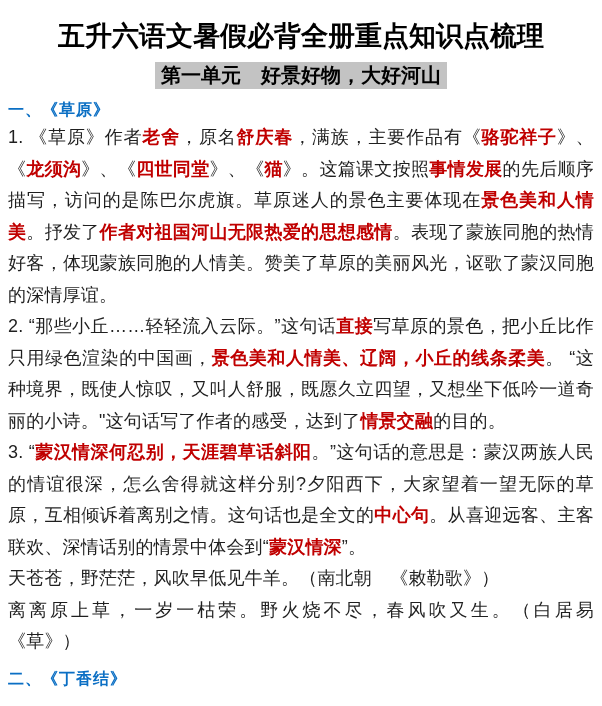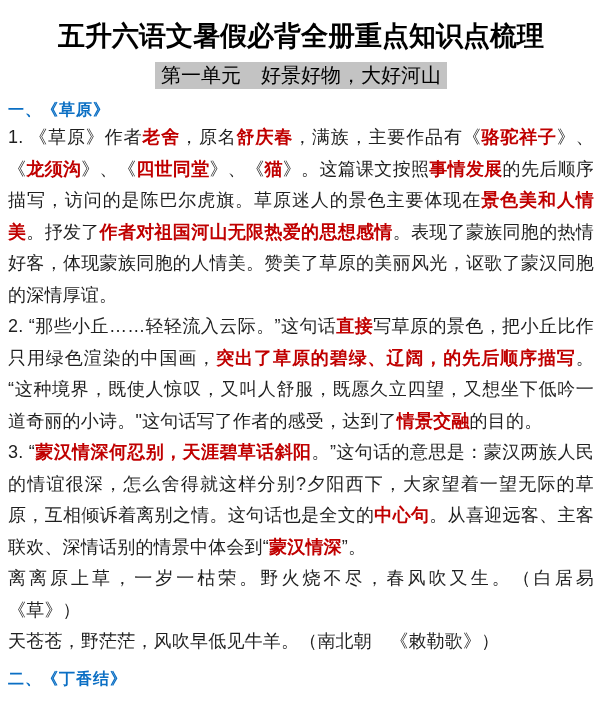--- a/index.html
+++ b/index.html
@@ -31,21 +31,21 @@
   .banner-row {
     text-align: center;
     margin-top: 9px;
   }
   .banner {
     display: inline-block;
     background: var(--banner-bg, #c3c3c3);
     color: #000000;
     font-size: 20px;
     line-height: 25px;
-    font-weight: normal;
+    font-weight: bold;
     padding: 1px 6px;
   }
   .sec-heading {
     color: var(--heading-blue, #0b6fc4);
     font-size: 16px;
     line-height: 25px;
     font-weight: bold;
     margin-top: 8px;
     letter-spacing: 1px;
   }
@@ -74,19 +74,19 @@
 <div class="page">
   <div class="title">五升六语文暑假必背全册重点知识点梳理</div>
 
   <div class="banner-row">
     <span class="banner">第一单元　好景好物，大好河山</span>
   </div>
 
   <div id="sections">
       <div class="sec-heading">一、《草原》</div>
       <div class="para"><span class="run">1. 《草原》作者</span><span class="run run-red">老舍</span><span class="run">，原名</span><span class="run run-red">舒庆春</span><span class="run">，满族，主要作品有《</span><span class="run run-red">骆驼祥子</span><span class="run">》、《</span><span class="run run-red">龙须沟</span><span class="run">》、《</span><span class="run run-red">四世同堂</span><span class="run">》、《</span><span class="run run-red">猫</span><span class="run">》。这篇课文按照</span><span class="run run-red">事情发展</span><span class="run">的先后顺序描写，访问的是陈巴尔虎旗。草原迷人的景色主要体现在</span><span class="run run-red">景色美和人情美</span><span class="run">。抒发了</span><span class="run run-red">作者对祖国河山无限热爱的思想感情</span><span class="run">。表现了蒙族同胞的热情好客，体现蒙族同胞的人情美。赞美了草原的美丽风光，讴歌了蒙汉同胞的深情厚谊。</span></div>
-      <div class="para"><span class="run">2. “那些小丘……轻轻流入云际。”这句话</span><span class="run run-red">直接</span><span class="run">写草原的景色，把小丘比作只用绿色渲染的中国画，</span><span class="run run-red">突出了草原的碧绿、辽阔，的先后顺序描写</span><span class="run">。 “这种境界，既使人惊叹，又叫人舒服，既愿久立四望，又想坐下低吟一道奇丽的小诗。"这句话写了作者的感受，达到了</span><span class="run run-red">情景交融</span><span class="run">的目的。</span></div>
+      <div class="para"><span class="run">2. “那些小丘……轻轻流入云际。”这句话</span><span class="run run-red">直接</span><span class="run">写草原的景色，把小丘比作只用绿色渲染的中国画，</span><span class="run run-red">景色美和人情美、辽阔，小丘的线条柔美</span><span class="run">。 “这种境界，既使人惊叹，又叫人舒服，既愿久立四望，又想坐下低吟一道奇丽的小诗。"这句话写了作者的感受，达到了</span><span class="run run-red">情景交融</span><span class="run">的目的。</span></div>
       <div class="para"><span class="run">3. “</span><span class="run run-red">蒙汉情深何忍别，天涯碧草话斜阳</span><span class="run">。”这句话的意思是：蒙汉两族人民的情谊很深，怎么舍得就这样分别?夕阳西下，大家望着一望无际的草原，互相倾诉着离别之情。这句话也是全文的</span><span class="run run-red">中心句</span><span class="run">。从喜迎远客、主客联欢、深情话别的情景中体会到“</span><span class="run run-red">蒙汉情深</span><span class="run">”。</span></div>
+      <div class="para"><span class="run">天苍苍，野茫茫，风吹早低见牛羊。（南北朝　《敕勒歌》）</span></div>
       <div class="para"><span class="run">离离原上草，一岁一枯荣。野火烧不尽，春风吹又生。（白居易　《草》）</span></div>
-      <div class="para"><span class="run">天苍苍，野茫茫，风吹早低见牛羊。（南北朝　《敕勒歌》）</span></div>
       <div class="sec-heading">二、《丁香结》</div>
     </div>
 </div>
 
 </body></html>

